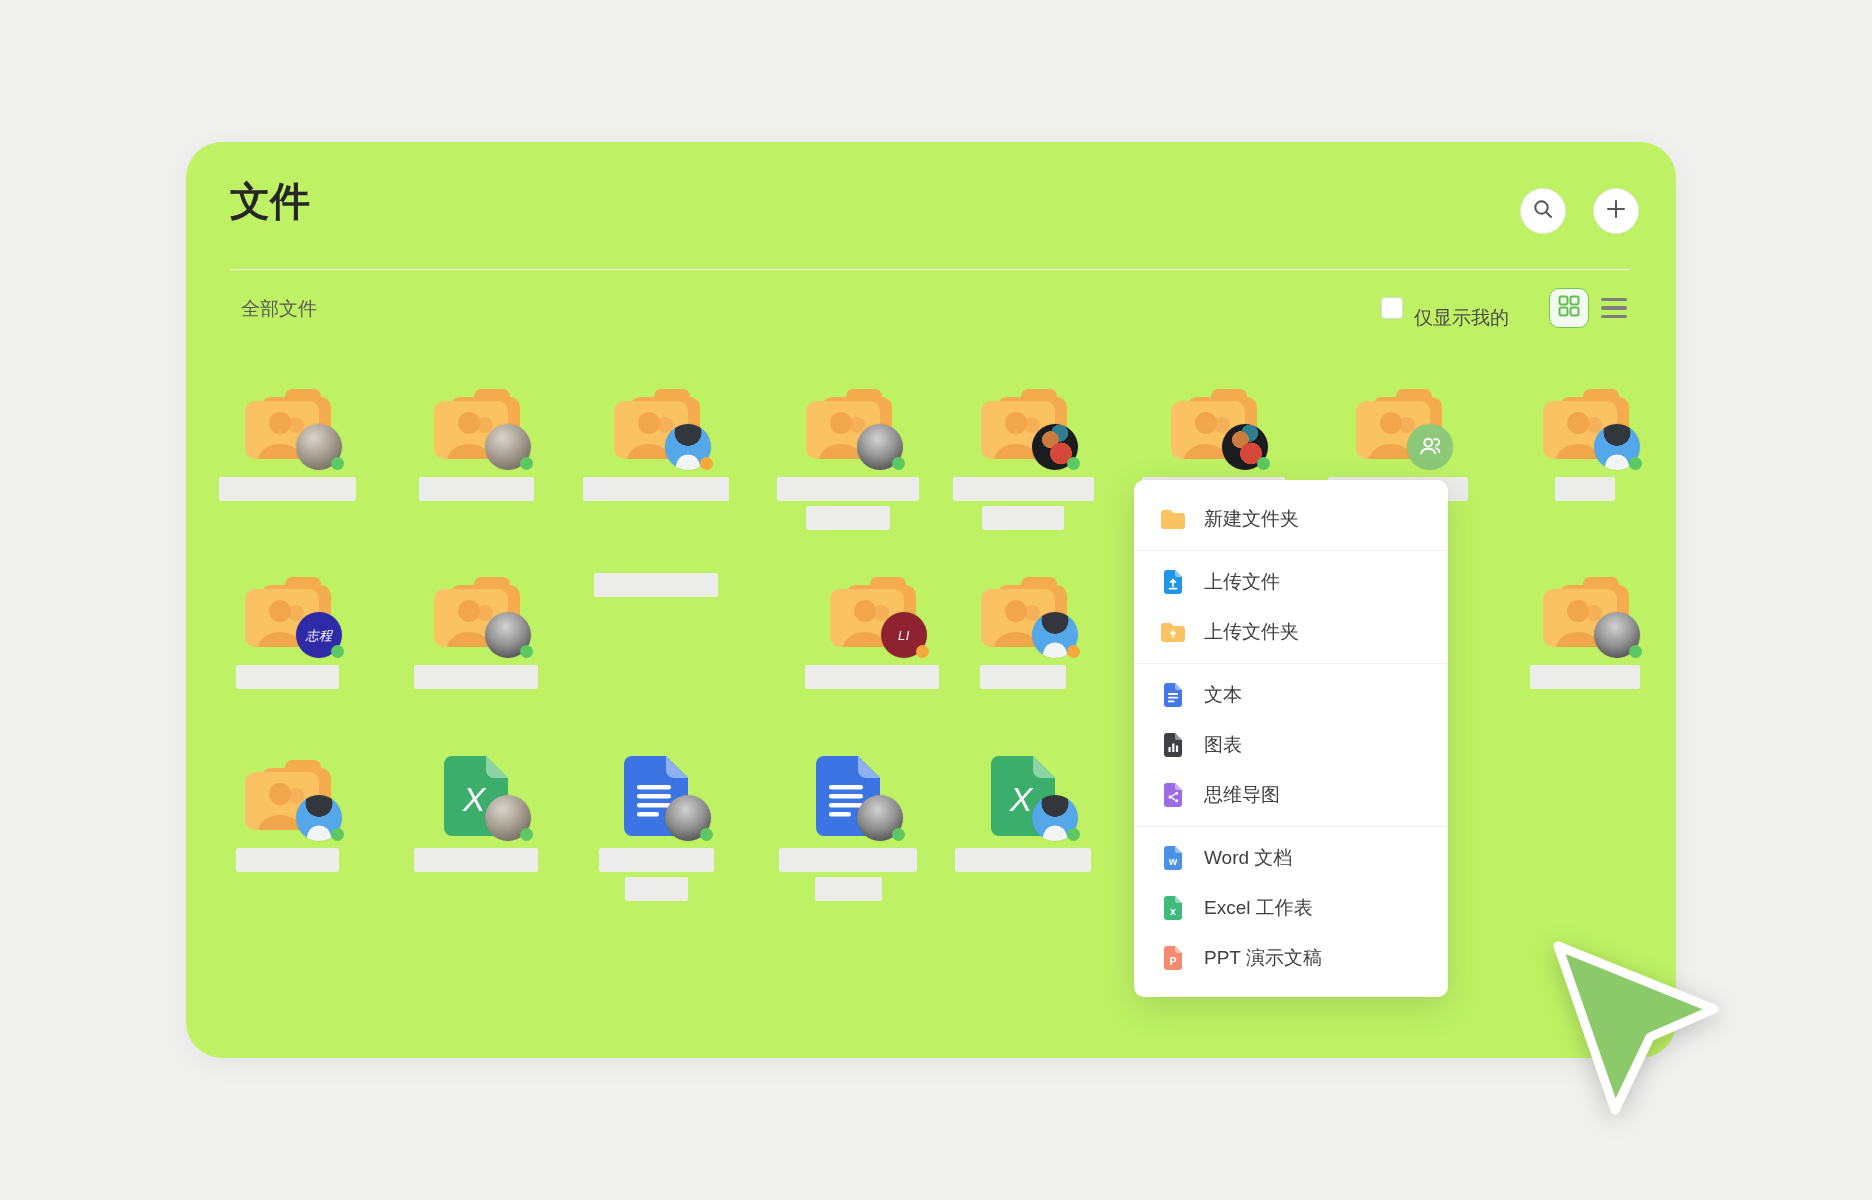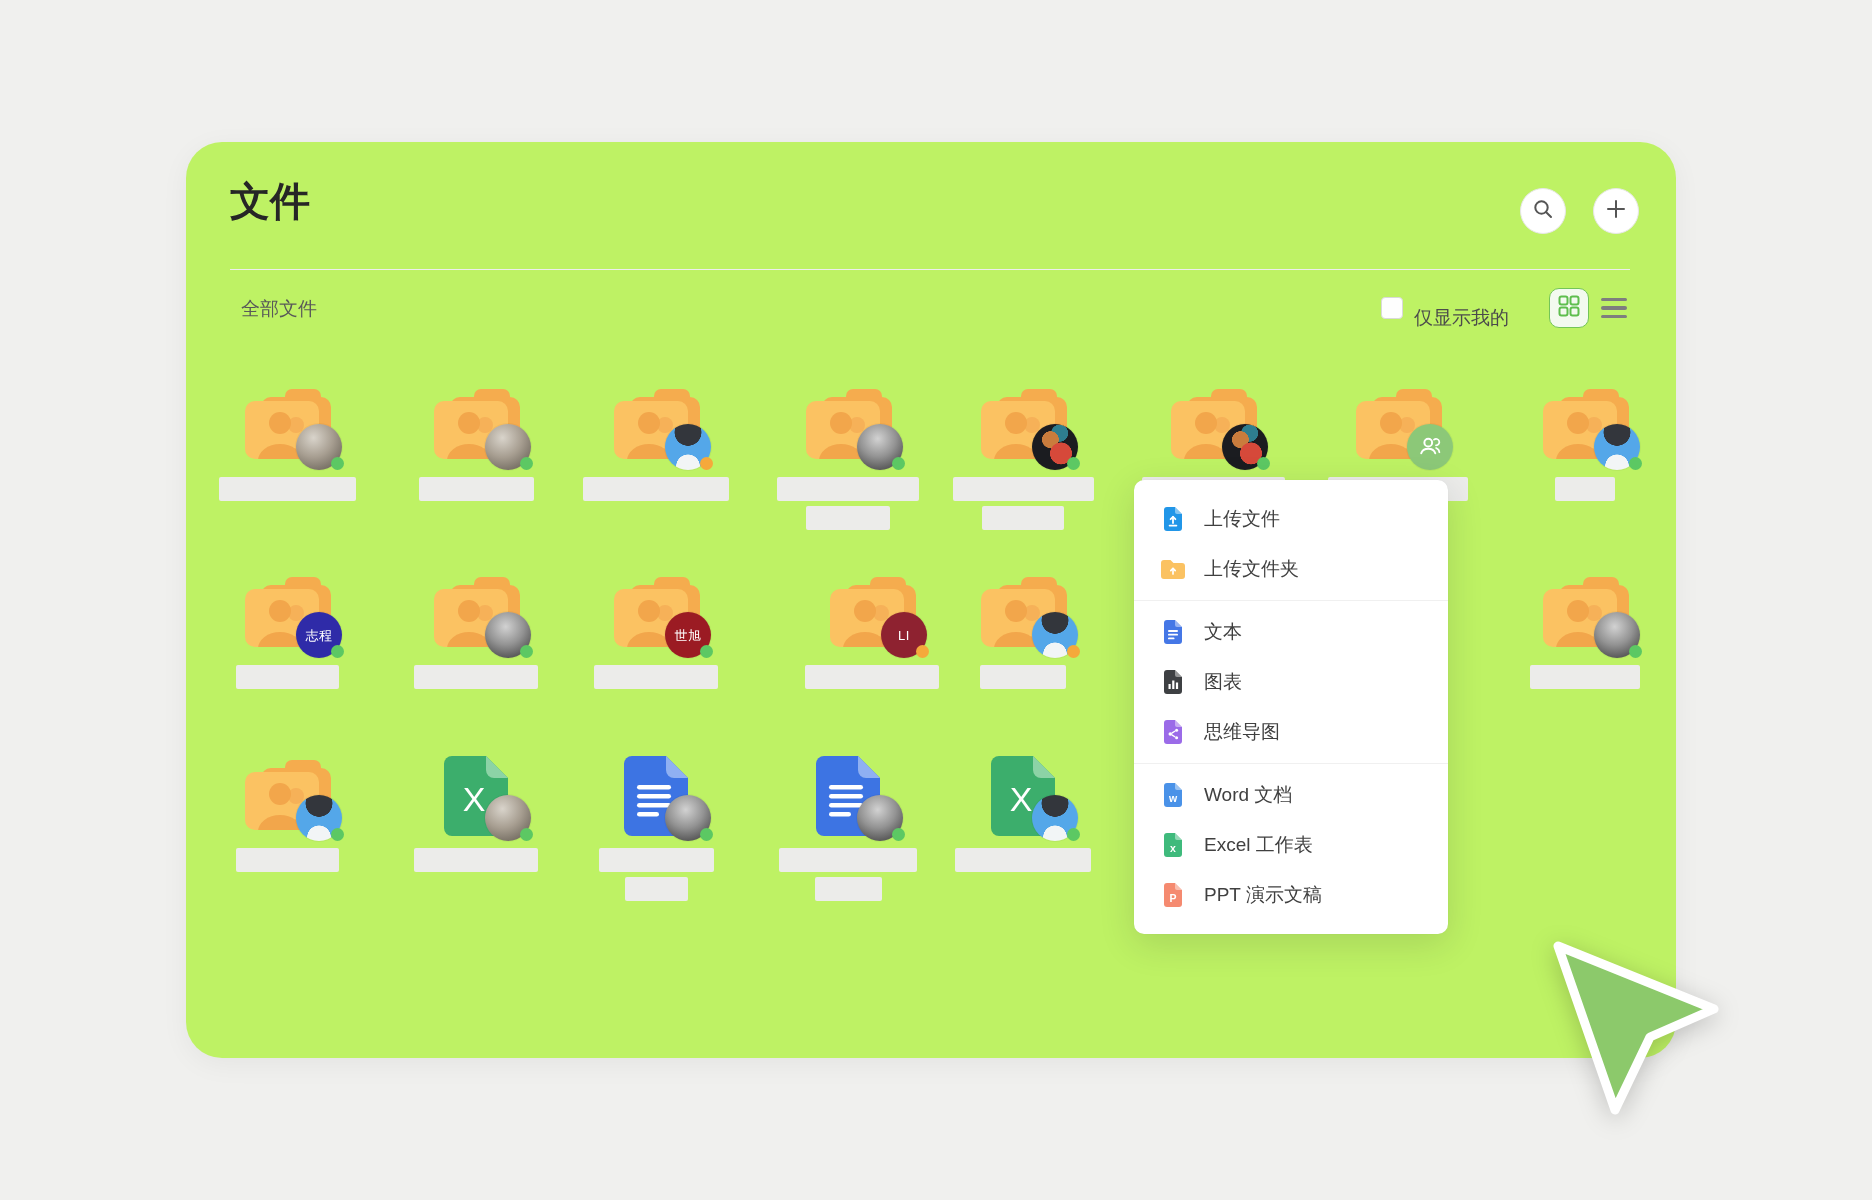--- a/index.html
+++ b/index.html
@@ -18,21 +18,21 @@
   .tab-all{position:absolute;left:55px;top:154px;font-size:19px;color:#595959;cursor:pointer;}
   .filter{position:absolute;left:1195px;top:146px;height:40px;display:flex;align-items:center;gap:11px;}
   .checkbox{width:22px;height:22px;border:1.5px solid #D9D9D9;border-radius:4px;background:#FEFEFE;box-sizing:border-box;cursor:pointer;}
   .filter-label{font-size:19px;color:#4B4B4B;margin-top:20px;}
   .gridview-btn{position:absolute;left:1363px;top:146px;width:40px;height:40px;border-radius:10px;
     border:1.5px solid #74C558;background:#F3FAEF;box-sizing:border-box;display:flex;align-items:center;justify-content:center;cursor:pointer;}
   .listview-btn{position:absolute;left:1415px;top:152px;width:28px;height:28px;display:flex;flex-direction:column;
     justify-content:center;gap:5px;cursor:pointer;}
   .listview-btn i{display:block;height:3.5px;border-radius:2px;background:#7E7E7E;}
   
-  .grid-item{position:absolute;width:160px;text-align:left;cursor:pointer;}
+  .grid-item{position:absolute;width:160px;text-align:left;cursor:pointer;font-style:italic;}
   .icon-wrap{position:relative;height:92px;}
   .bigicon svg{display:block;margin:0 auto;}
   .avatar{position:absolute;left:calc(50% + 9px);top:39px;width:46px;height:46px;border-radius:50%;
     display:flex;align-items:center;justify-content:center;overflow:visible;box-shadow:0 0 0 1px rgba(0,0,0,.04);}
   .avatar-text{color:#fff;font-size:13px;line-height:1;letter-spacing:.5px;}
   .av-photo{background:radial-gradient(circle at 38% 30%,#D9D4CB 0%,#A79E91 45%,#6E675C 85%);}
   .av-photo-dark{background:radial-gradient(circle at 45% 32%,#D2D2D2 0%,#939393 45%,#474747 88%);}
   .av-cartoon-blue{background:
     radial-gradient(circle at 50% 92%,#F2F5F6 0 24%,rgba(0,0,0,0) 25%),
     radial-gradient(circle at 50% 18%,#33363C 0 30%,rgba(0,0,0,0) 31%),#54A7E9;}
@@ -350,40 +350,20 @@
     </svg></span>
       <span class="avatar av-photo-dark">
         <span class="avatar-text"></span>
         <span class="dot dot-green"></span>
       </span>
     </div>
     <div class="bar bar1" style="width: 124px;"></div>
 
   </div>
         <div class="grid-item" style="left: 390px; top: 431px;">
-    <div class="icon-wrap">
-      <span class="bigicon"><svg width="96" height="78" viewBox="0 0 96 78">
-      <rect x="46" y="4" width="36" height="20" rx="7" fill="#F5AC4E"></rect>
-      <rect x="22" y="12" width="70" height="56" rx="10" fill="#F5AC4E"></rect>
-      <rect x="6" y="16" width="74" height="58" rx="10" fill="#FBC262"></rect>
-      <clipPath id="fclip">
-                  <rect x="6" y="16" width="74" height="58" rx="10"></rect>
-                </clipPath>
-      <g clip-path="url(#fclip)">
-        <circle cx="57" cy="40" r="8" fill="#F6B158"></circle>
-        <path d="M44 76 a15 13 0 0 1 30 0 z" fill="#F6B158"></path>
-        <circle cx="41" cy="38" r="11" fill="#F2A64B"></circle>
-        <path d="M19 76 a22 17 0 0 1 44 0 z" fill="#F2A64B"></path>
-      </g>
-    </svg></span>
-      <span class="avatar" style="background: rgb(155, 27, 35);">
-        <span class="avatar-text">世旭</span>
-        <span class="dot dot-green"></span>
-      </span>
-    </div>
     <div class="bar bar1" style="width: 124px;"></div>
 
   </div>
         <div class="grid-item" style="left: 606px; top: 431px;">
     <div class="icon-wrap">
       <span class="bigicon"><svg width="96" height="78" viewBox="0 0 96 78">
       <rect x="46" y="4" width="36" height="20" rx="7" fill="#F5AC4E"></rect>
       <rect x="22" y="12" width="70" height="56" rx="10" fill="#F5AC4E"></rect>
       <rect x="6" y="16" width="74" height="58" rx="10" fill="#FBC262"></rect>
       <clipPath id="fclip">
@@ -542,20 +522,30 @@
         <span class="avatar-text"></span>
         <span class="dot dot-green"></span>
       </span>
     </div>
     <div class="bar bar1" style="width: 136px;"></div>
 
   </div>
       </div>
 
     <div class="menu" id="menu">
+        <div class="menu-group">
+          <div class="menu-item">
+    <span class="mi">
+              <svg width="26" height="26" viewBox="0 0 26 26">
+      <path fill="#FBC262" d="M1 7 a3 3 0 0 1 3 -3 h6.5 l3 3 H22 a3 3 0 0 1 3 3 v10 a3 3 0 0 1 -3 3 H4 a3 3 0 0 1 -3 -3 Z"></path>
+    </svg>
+            </span>
+    <span class="mi-label">新建文件夹</span>
+  </div>
+        </div>
         <div class="menu-group">
           <div class="menu-item">
     <span class="mi">
               <svg width="26" height="26" viewBox="0 0 26 26">
     <path fill="#2196E8" d="M4 4 a3 3 0 0 1 3 -3 h8 l7 7 v14 a3 3 0 0 1 -3 3 H7 a3 3 0 0 1 -3 -3 Z"></path>
     <path fill="rgba(255,255,255,.45)" d="M15 1 l7 7 h-5 a2 2 0 0 1 -2 -2 Z"></path>
                 <g stroke="#fff" stroke-width="1.8" fill="none" stroke-linecap="round" stroke-linejoin="round">
      <path d="M13 17 V11"></path>
                   <path d="M10.6 13.2 L13 10.8 L15.4 13.2"></path>
                   <path d="M9.6 19.6 H16.4"></path>

